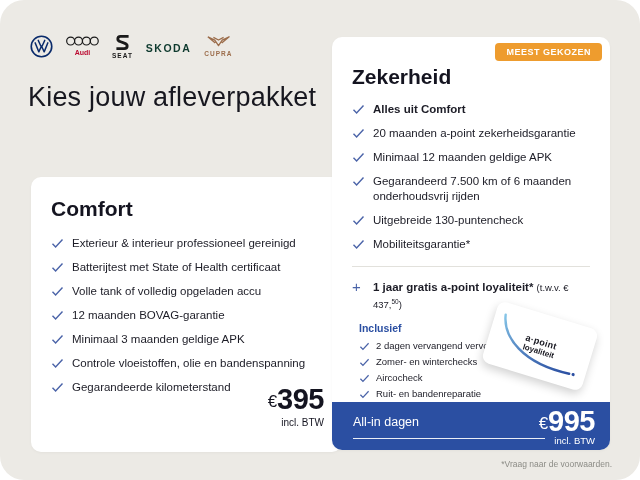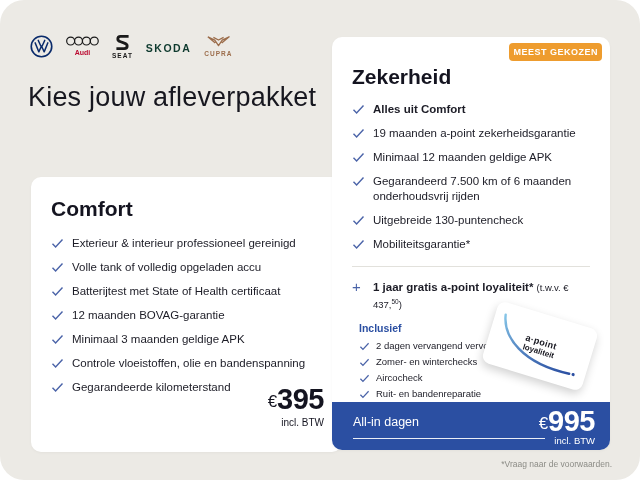--- a/index.html
+++ b/index.html
@@ -34,21 +34,21 @@
   .card-zekerheid .card-title { margin-top:10px; margin-bottom:13px; }
 
   .row { display:flex; gap:8px; margin-bottom:9px; }
   .check { flex:0 0 13px; height:15px; display:flex; align-items:center; }
   .row .txt { font-size:11.5px; line-height:15px; color:#1C1C26; }
   .row .txt.bold { font-weight:bold; }
 
   .badge {
     position:absolute; top:6px; right:8px;
     background:#EE9C2E; color:#fff; font-size:9px; font-weight:bold;
-    letter-spacing:.5px; padding:4px 4px; border-radius:4px;
+    letter-spacing:.5px; padding:4px 11px; border-radius:4px;
   }
 
   .divider { border:none; border-top:1px solid #E2E1DC; margin:14px 0 13px 0; }
 
   .plusrow { display:flex; gap:8px; margin-bottom:10px; }
   .plus { flex:0 0 13px; color:#4A63A8; font-size:15px; line-height:14px; font-weight:400; }
   .plusrow .main { font-size:11.5px; line-height:14px; font-weight:bold; color:#1C1C26; }
   .plusrow .note { font-size:9.5px; font-weight:400; color:#1C1C26; }
   .plusrow .note sup { font-size:6.5px; }
 
@@ -141,29 +141,29 @@
           </svg>
         </span>
       <span class="txt">Exterieur &amp; interieur professioneel gereinigd</span>
     </div>
     <div class="row">
       <span class="check">
           <svg width="13" height="11" viewBox="0 0 13 11">
             <path d="M1.5 5.8 L4.6 9 L11.5 1.5" fill="none" stroke="#4A63A8" stroke-width="1.4"></path>
           </svg>
         </span>
+      <span class="txt">Batterijtest met State of Health certificaat</span>
+    </div>
+    <div class="row">
+      <span class="check">
+          <svg width="13" height="11" viewBox="0 0 13 11">
+            <path d="M1.5 5.8 L4.6 9 L11.5 1.5" fill="none" stroke="#4A63A8" stroke-width="1.4"></path>
+          </svg>
+        </span>
       <span class="txt">Volle tank of volledig opgeladen accu</span>
-    </div>
-    <div class="row">
-      <span class="check">
-          <svg width="13" height="11" viewBox="0 0 13 11">
-            <path d="M1.5 5.8 L4.6 9 L11.5 1.5" fill="none" stroke="#4A63A8" stroke-width="1.4"></path>
-          </svg>
-        </span>
-      <span class="txt">Batterijtest met State of Health certificaat</span>
     </div>
     <div class="row">
       <span class="check">
           <svg width="13" height="11" viewBox="0 0 13 11">
             <path d="M1.5 5.8 L4.6 9 L11.5 1.5" fill="none" stroke="#4A63A8" stroke-width="1.4"></path>
           </svg>
         </span>
       <span class="txt">12 maanden BOVAG-garantie</span>
     </div>
     <div class="row">
@@ -210,21 +210,21 @@
           </svg>
         </span>
       <span class="txt bold">Alles uit Comfort</span>
     </div>
     <div class="row">
       <span class="check">
           <svg width="13" height="11" viewBox="0 0 13 11">
             <path d="M1.5 5.8 L4.6 9 L11.5 1.5" fill="none" stroke="#4A63A8" stroke-width="1.4"></path>
           </svg>
         </span>
-      <span class="txt">19 maanden a-point zekerheidsgarantie</span>
+      <span class="txt">20 maanden a-point zekerheidsgarantie</span>
     </div>
     <div class="row">
       <span class="check">
           <svg width="13" height="11" viewBox="0 0 13 11">
             <path d="M1.5 5.8 L4.6 9 L11.5 1.5" fill="none" stroke="#4A63A8" stroke-width="1.4"></path>
           </svg>
         </span>
       <span class="txt">Minimaal 12 maanden geldige APK</span>
     </div>
     <div class="row">

